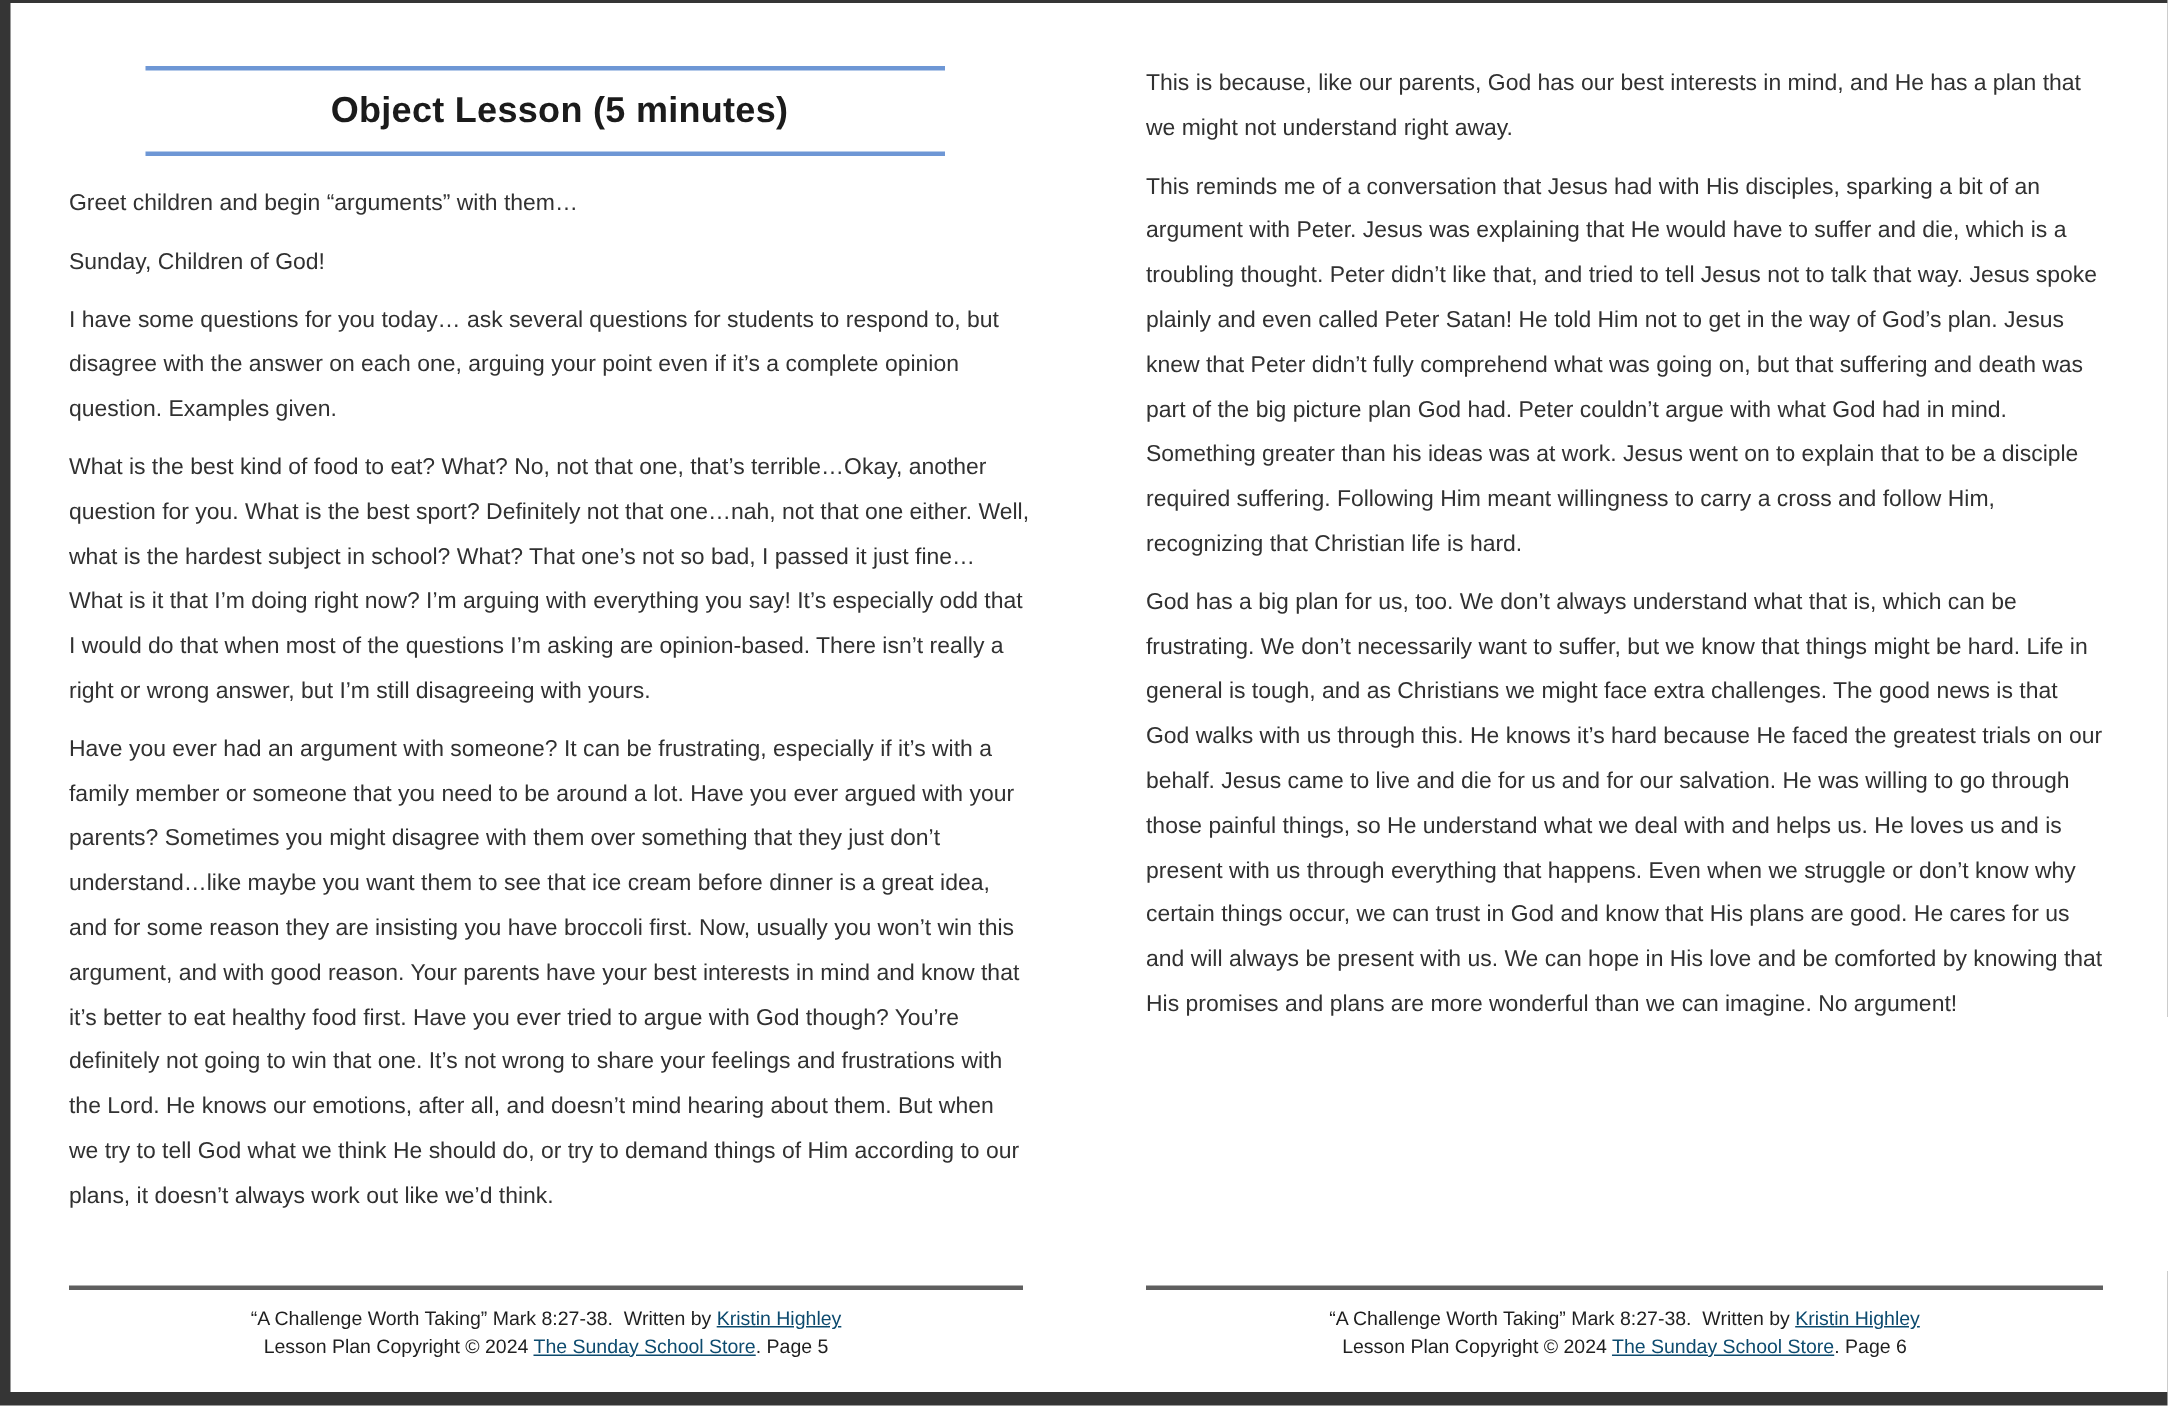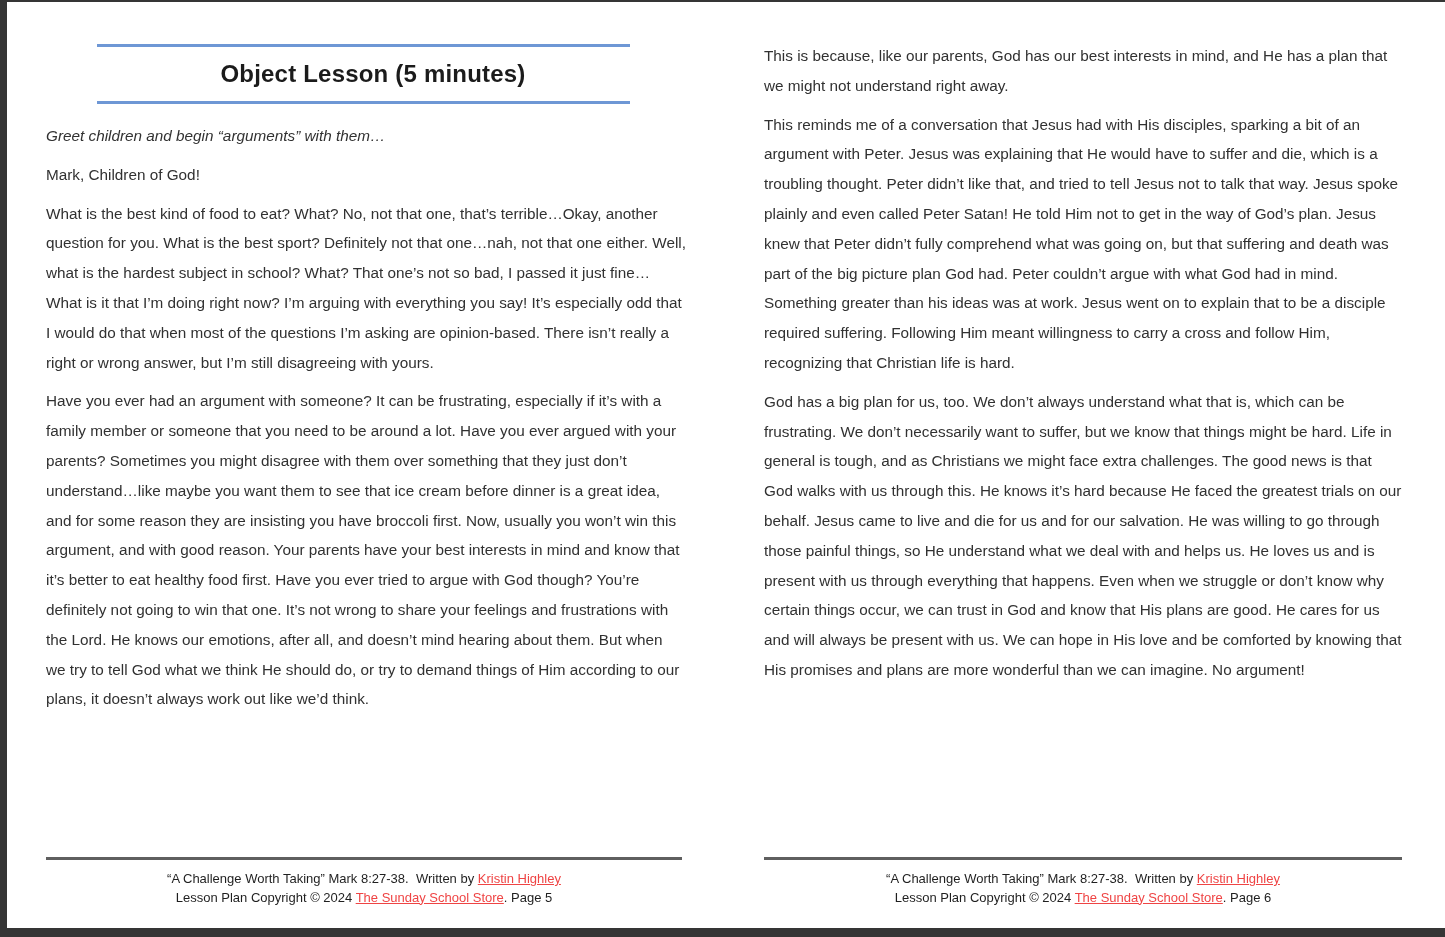--- a/index.html
+++ b/index.html
@@ -43,51 +43,52 @@
     position: absolute;
     width: 640px;
     font-size: 15.3px;
     line-height: 29.8px;
     color: #313131;
   }
   .left-body  { left: 39px; top: 119px; }
   .right-body { left: 37px; top: 39px;  }
   .bodytext p { margin: 0; }
   .bodytext p + p { margin-top: 9px; }
-  .i { font-style: italic; }
+  .i { }
 
   .footer-rule-l { left: 39px; top: 855px; width: 636px; }
   .footer-rule-r { left: 37px; top: 855px; width: 638px; }
 
   .footer {
     position: absolute;
     top: 868px;
     text-align: center;
     font-size: 13px;
     line-height: 18.5px;
     color: #1f1f1f;
   }
   .footer-l { left: 39px; width: 636px; }
   .footer-r { left: 37px; width: 638px; }
   .footer a {
-    color: #ef4444;
+    color: #0c4a6e;
     text-decoration: underline;
     cursor: pointer;
   }
 </style>
 </head>
 <body>
 
 <div class="page" id="page-left">
   <div class="hrule blue rule-a"></div>
   <h1 class="title">Object Lesson (5 minutes)</h1>
   <div class="hrule blue rule-b"></div>
   <div class="bodytext left-body">
       <p><span class="i">Greet children and begin “arguments” with them…</span></p>
-      <p><span>Mark, Children of God!</span></p>
+      <p><span>Sunday, Children of God!</span></p>
+      <p><span>I have some questions for you today… </span><span class="i">ask several questions for students to respond to, but disagree with the answer on each one, arguing your point even if it’s a complete opinion question. Examples given.</span></p>
       <p><span>What is the best kind of food to eat? What? No, not that one, that’s terrible…Okay, another question for you. What is the best sport? Definitely not that one…nah, not that one either. Well, what is the hardest subject in school? What? That one’s not so bad, I passed it just fine… What is it that I’m doing right now? I’m arguing with everything you say! It’s especially odd that I would do that when most of the questions I’m asking are opinion-based. There isn’t really a right or wrong answer, but I’m still disagreeing with yours.</span></p>
       <p><span>Have you ever had an argument with someone? It can be frustrating, especially if it’s with a family member or someone that you need to be around a lot. Have you ever argued with your parents? Sometimes you might disagree with them over something that they just don’t understand…like maybe you want them to see that ice cream before dinner is a great idea, and for some reason they are insisting you have broccoli first. Now, usually you won’t win this argument, and with good reason. Your parents have your best interests in mind and know that it’s better to eat healthy food first. Have you ever tried to argue with God though? You’re definitely not going to win that one. It’s not wrong to share your feelings and frustrations with the Lord. He knows our emotions, after all, and doesn’t mind hearing about them. But when we try to tell God what we think He should do, or try to demand things of Him according to our plans, it doesn’t always work out like we’d think.</span></p>
     </div>
   <div class="hrule gray footer-rule-l"></div>
   <div class="footer footer-l">
     <div><span>“A Challenge Worth Taking” Mark 8:27-38.&nbsp; Written by </span><a href="#">Kristin Highley</a></div>
     <div><span>Lesson Plan Copyright © 2024 </span><a href="#">The Sunday School Store</a><span>. Page 5</span></div>
   </div>
 </div>
 

